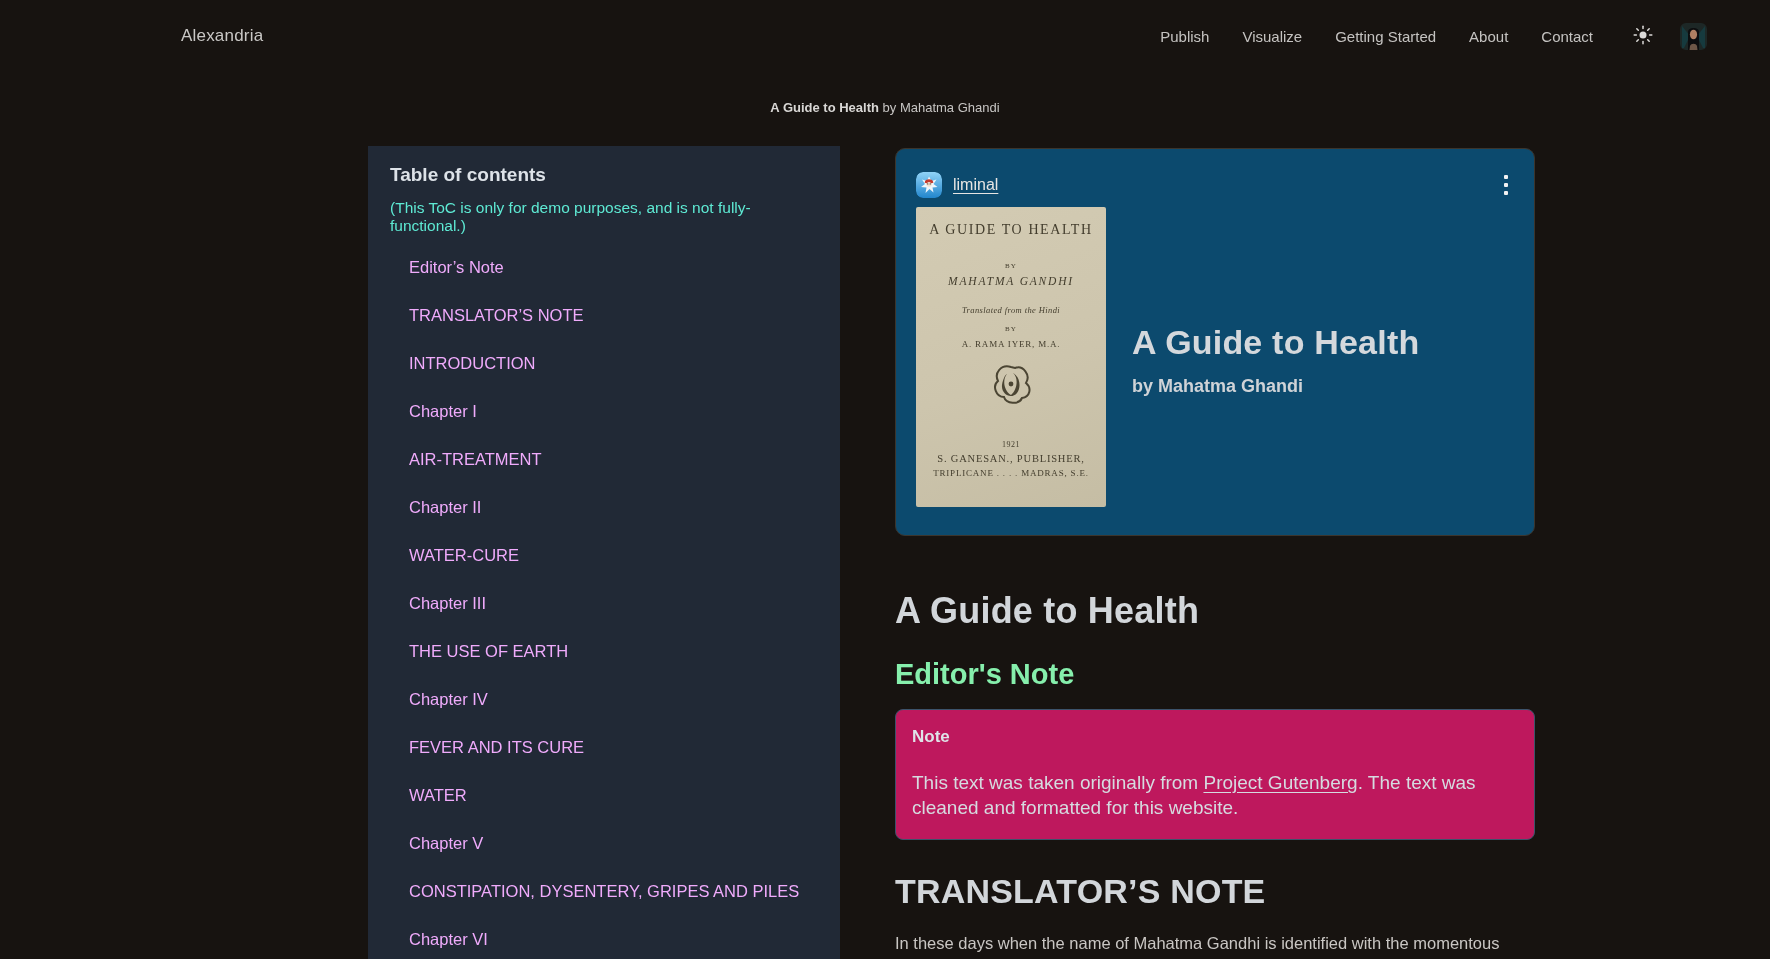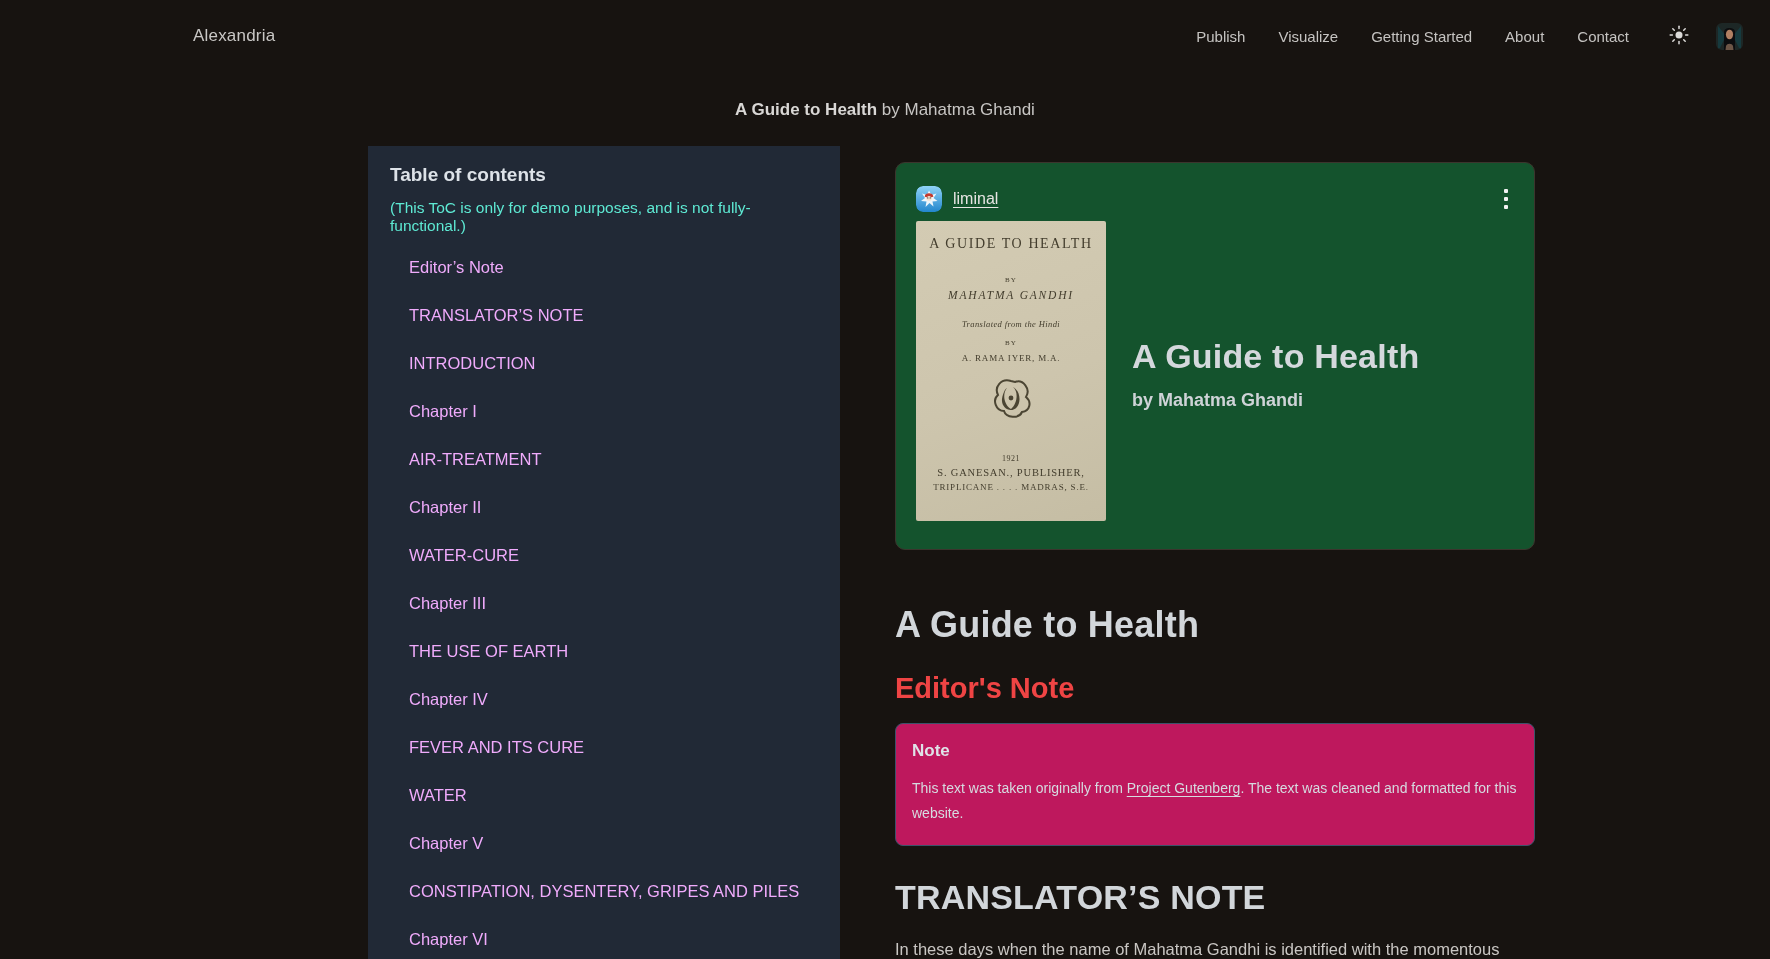--- a/index.html
+++ b/index.html
@@ -4,53 +4,53 @@
 <style>
   html,body{margin:0;padding:0;}
   body{
     width:1770px;height:959px;overflow:hidden;position:relative;
     background:#171310;
     font-family:"Liberation Sans","DejaVu Sans",sans-serif;
     -webkit-font-smoothing:antialiased;
   }
   
   .site-header{
-    position:absolute;top:0;left:12px;right:0;height:72px;
+    position:absolute;top:0;left:0;right:0;height:72px;
     display:flex;align-items:center;
-    padding:0 27px 0 181px;box-sizing:border-box;
+    padding:0 63px 0 181px;box-sizing:border-box;
   }
   .brand{font-size:17px;color:#c9c7c5;letter-spacing:.2px;cursor:pointer;}
   .nav{margin-left:auto;display:flex;align-items:flex-end;gap:33px;}
   .nav a{font-size:15px;color:#c5c3c1;text-decoration:none;cursor:pointer;}
   .theme-btn{margin-left:40px;background:none;border:none;padding:0;cursor:pointer;display:flex;align-items:center;}
   .user-avatar{margin-left:27px;width:27px;height:27px;border-radius:6px;overflow:hidden;cursor:pointer;flex:none;}
   
   .page-subtitle{
     position:absolute;top:100px;left:0;width:100%;text-align:center;
-    font-size:17px;color:#c7c5c3;
+    font-size:13px;color:#c7c5c3;
   }
   .page-subtitle .t{font-weight:bold;color:#d9d7d5;}
   
   .toc-panel{
     position:absolute;left:368px;top:146px;width:472px;bottom:0;
     background:#212936;box-sizing:border-box;padding:18px 22px;overflow:hidden;
   }
   .toc-heading{margin:0;font-size:19px;font-weight:bold;color:#dde2e8;}
   .toc-note{margin-top:13px;font-size:15.5px;color:#5eead4;}
   .toc-list{list-style:none;margin:8px 0 0;padding:0;}
   .toc-item{
     height:48px;display:flex;align-items:center;padding-left:19px;
     font-size:16.5px;color:#f0abfc;cursor:pointer;border-radius:6px;
   }
   
   .content-col{position:absolute;left:895px;top:146px;width:640px;}
   
   .book-card{
-    margin-top:16px;border:1px solid #3b352d;border-radius:10px;
-    padding:22px 20px 28px;box-sizing:border-box;background:#14532d;
+    margin-top:2px;border:1px solid #3b352d;border-radius:10px;
+    padding:22px 20px 28px;box-sizing:border-box;background:#0c4a6e;
   }
   .card-header{display:flex;align-items:center;}
   .pub-avatar{width:26px;height:26px;border-radius:7px;overflow:hidden;flex:none;cursor:pointer;}
   .pub-link{margin-left:11px;font-size:16px;color:#e7e5e3;text-decoration:underline;text-underline-offset:3px;cursor:pointer;}
   .card-menu{margin-left:auto;background:none;border:none;padding:4px 6px;cursor:pointer;display:flex;flex-direction:column;gap:4px;}
   .card-menu .dot{width:4px;height:4px;background:#f2f2f2;border-radius:1px;}
   .card-body{display:flex;margin-top:8px;}
   
   .cover{
     width:190px;height:300px;flex:none;position:relative;
@@ -68,27 +68,27 @@
   .cv-ornament{margin-top:14px;display:flex;justify-content:center;}
   .cv-year{position:absolute;bottom:58px;left:0;width:100%;font-size:8px;letter-spacing:.5px;}
   .cv-pub1{position:absolute;bottom:43px;left:0;width:100%;font-size:10.5px;letter-spacing:.8px;}
   .cv-pub2{position:absolute;bottom:29px;left:0;width:100%;font-size:9px;letter-spacing:.8px;}
   
   .card-titles{margin-left:26px;margin-top:116px;}
   .card-book-title{font-size:34px;font-weight:bold;color:#d4d8dc;letter-spacing:.2px;}
   .card-book-author{margin-top:14px;font-size:18px;font-weight:bold;color:#cfd3d7;}
   
   .article-h1{margin:54px 0 0;font-size:36px;font-weight:bold;color:#d2d6da;letter-spacing:.2px;}
-  .h2-editors{margin:26px 0 0;font-size:29px;font-weight:bold;color:#ef4444;}
+  .h2-editors{margin:26px 0 0;font-size:29px;font-weight:bold;color:#86efac;}
   .note-box{
     margin-top:18px;background:#be185d;border:1.5px solid #3c536b;border-radius:8px;
     padding:17px 16px 19px;box-sizing:border-box;
   }
   .note-label{font-size:17px;font-weight:bold;color:#dfe3e8;}
-  .note-text{margin-top:15px;font-size:14px;line-height:25px;color:#d6dbe0;}
+  .note-text{margin-top:23px;font-size:19px;line-height:25px;color:#d6dbe0;}
   .note-text a{color:#d6dbe0;text-decoration:underline;text-underline-offset:3px;cursor:pointer;}
   .h1-translators{margin:32px 0 0;font-size:34px;font-weight:bold;color:#d2d6da;letter-spacing:.2px;}
   .article-p{margin:20px 0 0;font-size:16.5px;line-height:25px;color:#c9c6c3;}
 </style>
 </head>
 <body>
 
 <header class="site-header">
   <div class="brand">Alexandria</div>
   <nav class="nav">

